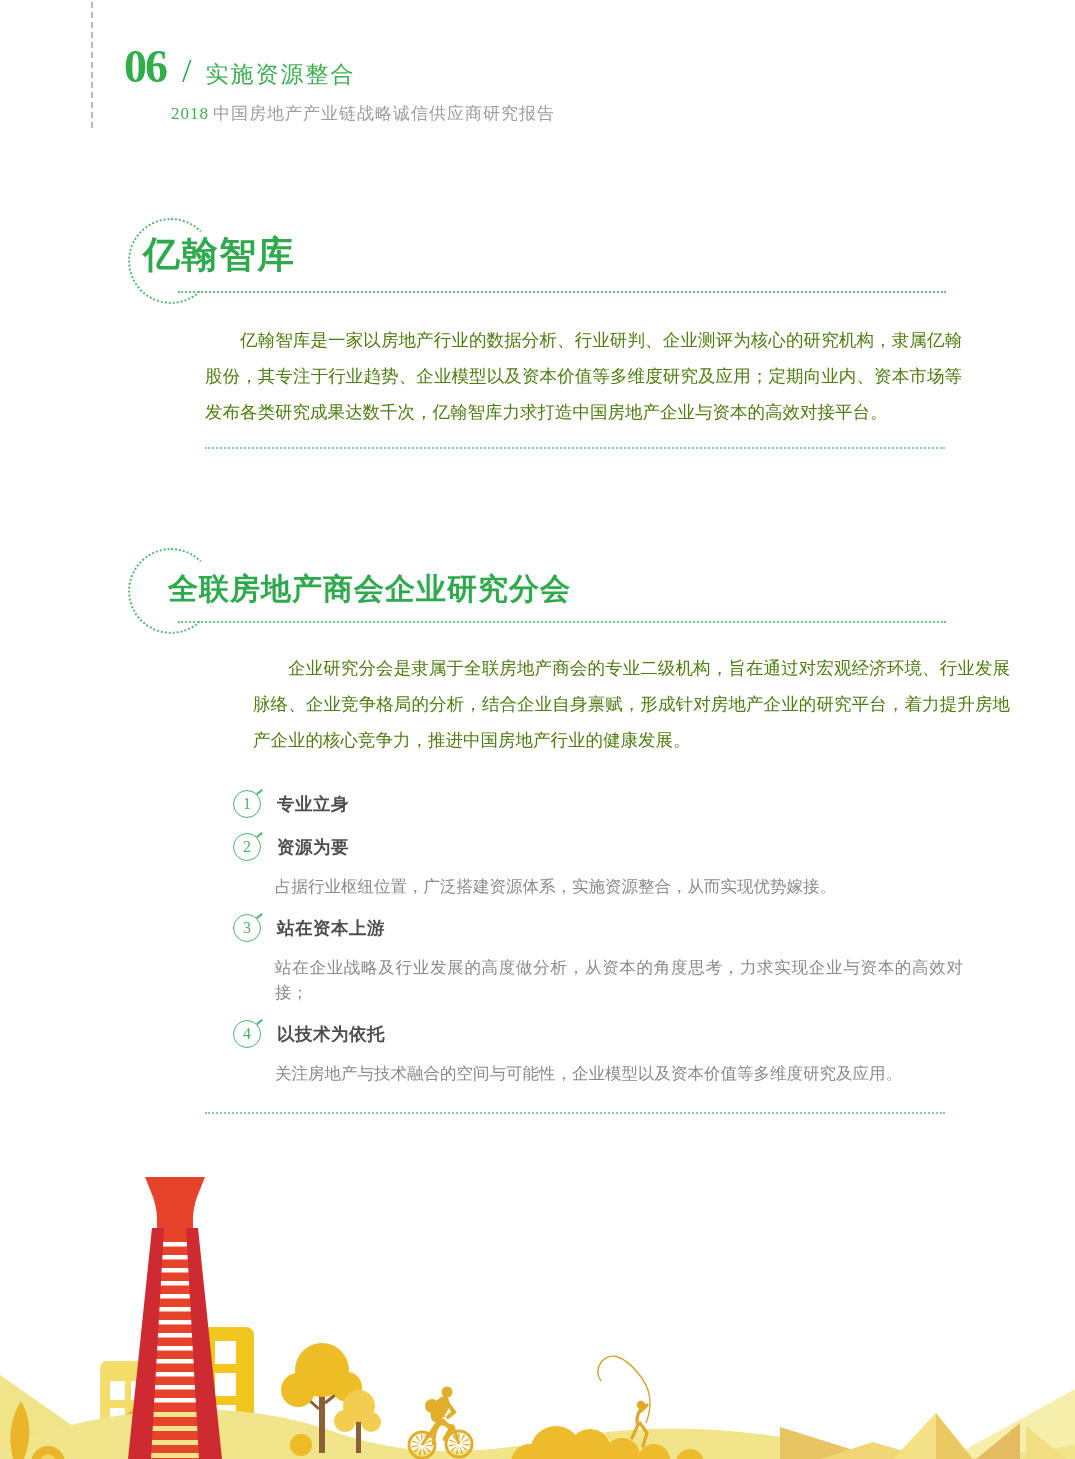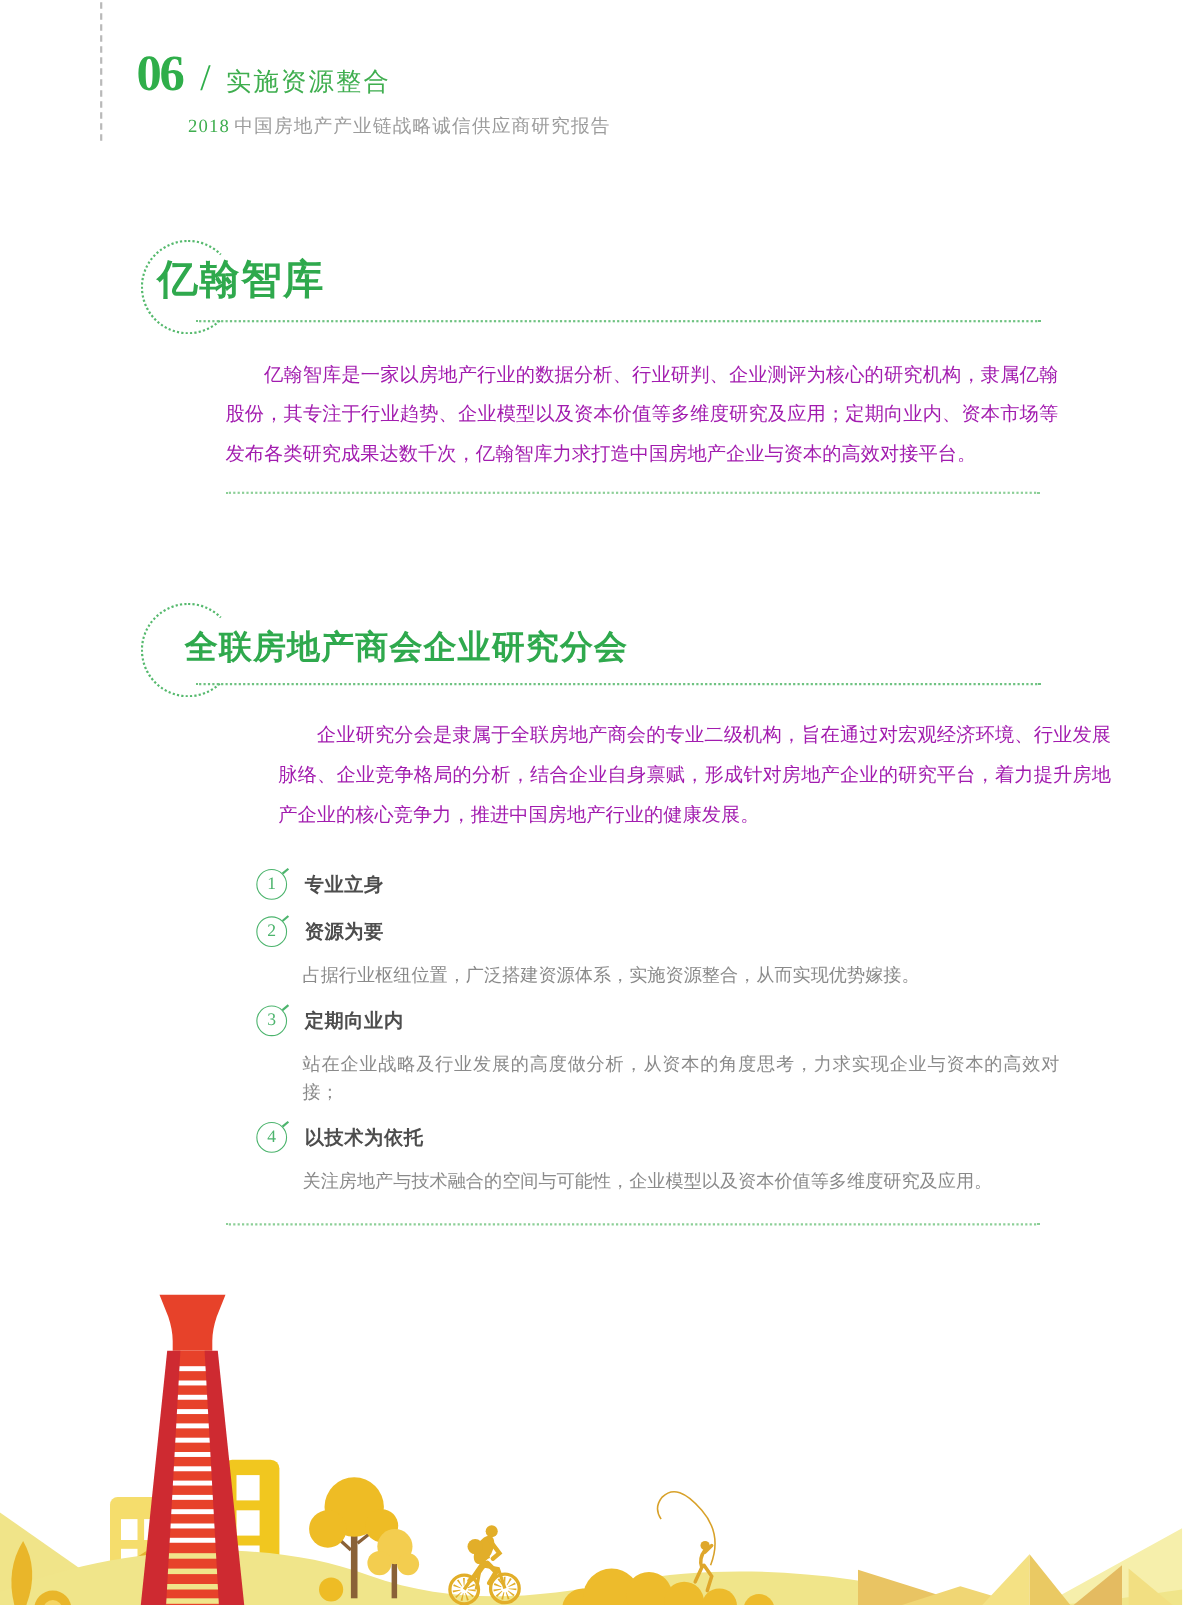--- a/index.html
+++ b/index.html
@@ -45,21 +45,21 @@
   .dotline.u2{left:178px;top:621px;width:768px;}
   .sep{
     position:absolute;height:0;border-top:2px dotted #8ccf97;
     left:205px;width:740px;
   }
   .sep.a{top:447px;}
   .sep.b{top:1112px;}
   
   .para{
     position:absolute;left:205px;width:757px;
-    font-size:17.5px;line-height:36px;color:#a21caf;
+    font-size:17.5px;line-height:36px;color:#4d7c0f;
     text-align:justify;text-indent:2em;margin:0;
   }
   .para.p1{top:322px;}
   .para.p2{top:650px;margin-left:48px;}
   
   .list{position:absolute;left:233px;top:790px;width:730px;}
   .item{margin-bottom:15px;}
   .item-head{display:flex;align-items:center;margin-bottom:13px;}
   .badge{
     position:relative;display:inline-flex;align-items:center;justify-content:center;
@@ -117,21 +117,21 @@
     <div class="item">
       <div class="item-head">
         <span class="badge">2</span>
         <span class="item-title">资源为要</span>
       </div>
       <div class="item-desc">占据行业枢纽位置，广泛搭建资源体系，实施资源整合，从而实现优势嫁接。</div>
     </div>
     <div class="item">
       <div class="item-head">
         <span class="badge">3</span>
-        <span class="item-title">定期向业内</span>
+        <span class="item-title">站在资本上游</span>
       </div>
       <div class="item-desc">站在企业战略及行业发展的高度做分析，从资本的角度思考，力求实现企业与资本的高效对接；</div>
     </div>
     <div class="item">
       <div class="item-head">
         <span class="badge">4</span>
         <span class="item-title">以技术为依托</span>
       </div>
       <div class="item-desc">关注房地产与技术融合的空间与可能性，企业模型以及资本价值等多维度研究及应用。</div>
     </div>

